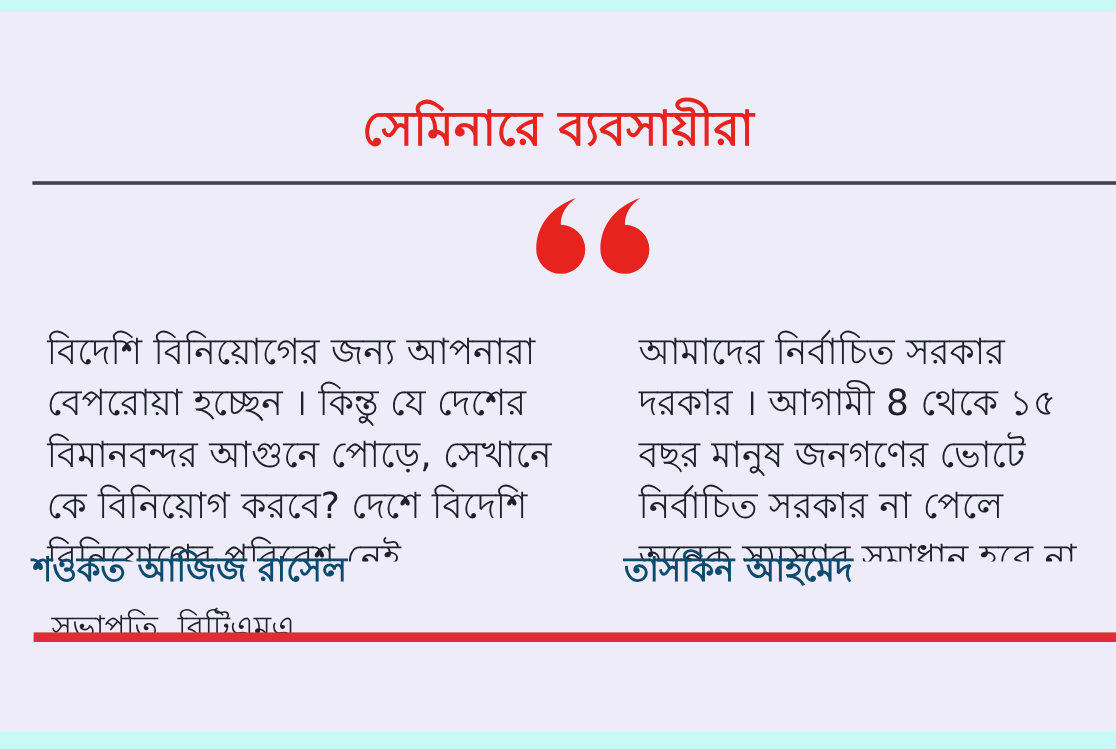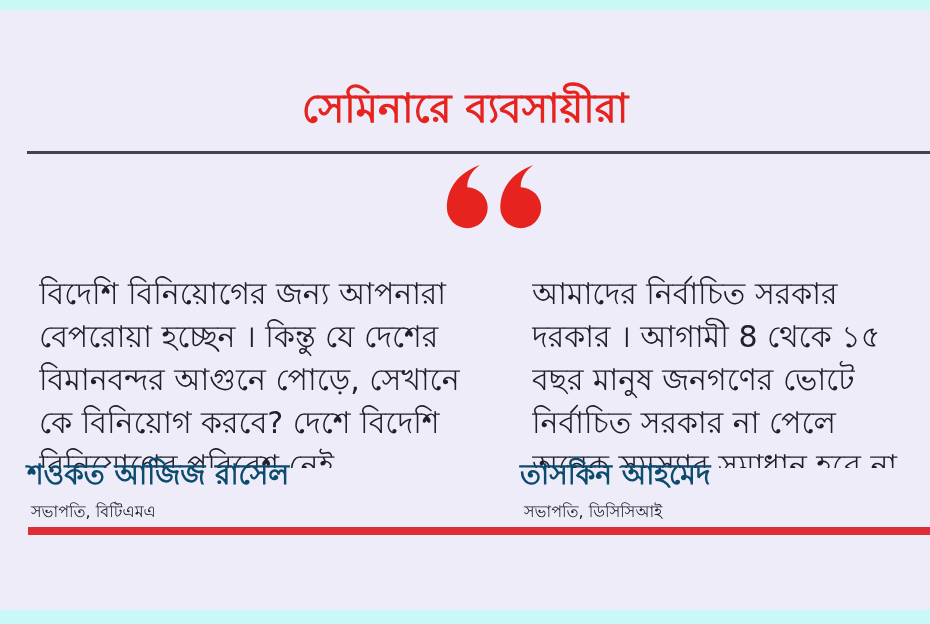--- a/index.html
+++ b/index.html
@@ -86,22 +86,22 @@
     top: 197px; left: 0; right: 0;
     margin: 0;
     font-size: 28px;
     line-height: 35px;
     font-weight: 700;
     color: #0c4a6e;
   }
   .speaker-designation {
     position: absolute;
     top: 232px; left: 0; right: 0;
-    margin: 4px;
-    font-size: 16px;
+    margin: 16px;
+    font-size: 26px;
     line-height: 32px;
     color: var(--text-dark);
   }
   .bottom-red-rule {
     position: absolute;
     top: 517px;
     left: 28px;
     right: 0;
     height: 8px;
     background: var(--rule-red);
@@ -127,20 +127,19 @@
 
   <div class="quote-col left">
     <p class="quote-text">বিদেশি বিনিয়োগের জন্য আপনারা বেপরোয়া হচ্ছেন । কিন্তু যে দেশের বিমানবন্দর আগুনে পোড়ে, সেখানে কে বিনিয়োগ করবে? দেশে বিদেশি বিনিয়োগের পরিবেশ নেই</p>
     <p class="speaker-name">শওকত আজিজ রাসেল</p>
     <p class="speaker-designation">সভাপতি, বিটিএমএ</p>
   </div>
 
   <div class="quote-col right">
     <p class="quote-text">আমাদের নির্বাচিত সরকার দরকার । আগামী 8 থেকে ১৫ বছর মানুষ জনগণের ভোটে নির্বাচিত সরকার না পেলে অনেক সমস্যার সমাধান হবে না</p>
     <p class="speaker-name">তাসকিন আহমেদ</p>
-    <p class="speaker-designation">সভাপতি, ডিসিসিআই</p>
   </div>
 
   <div class="bottom-red-rule"></div>
 
 </div>
 
 <div class="frame-strip bottom"></div>
 
 </body></html>

